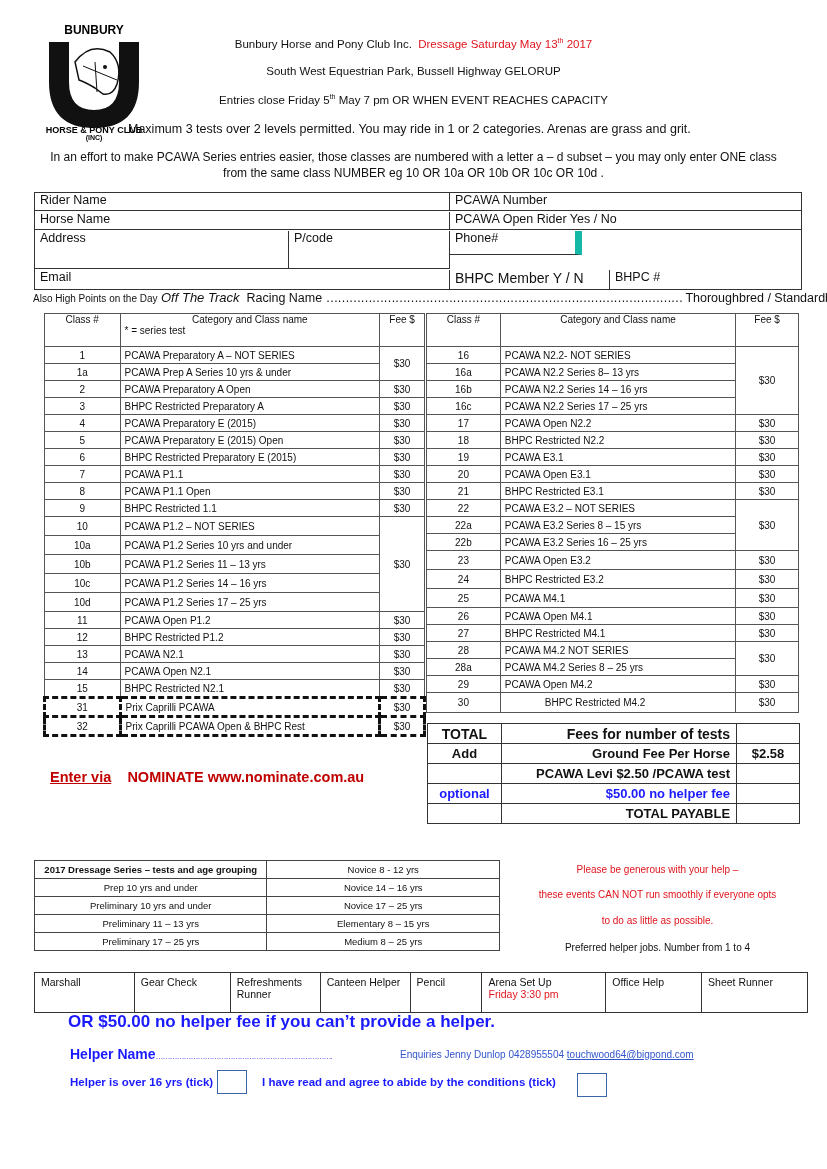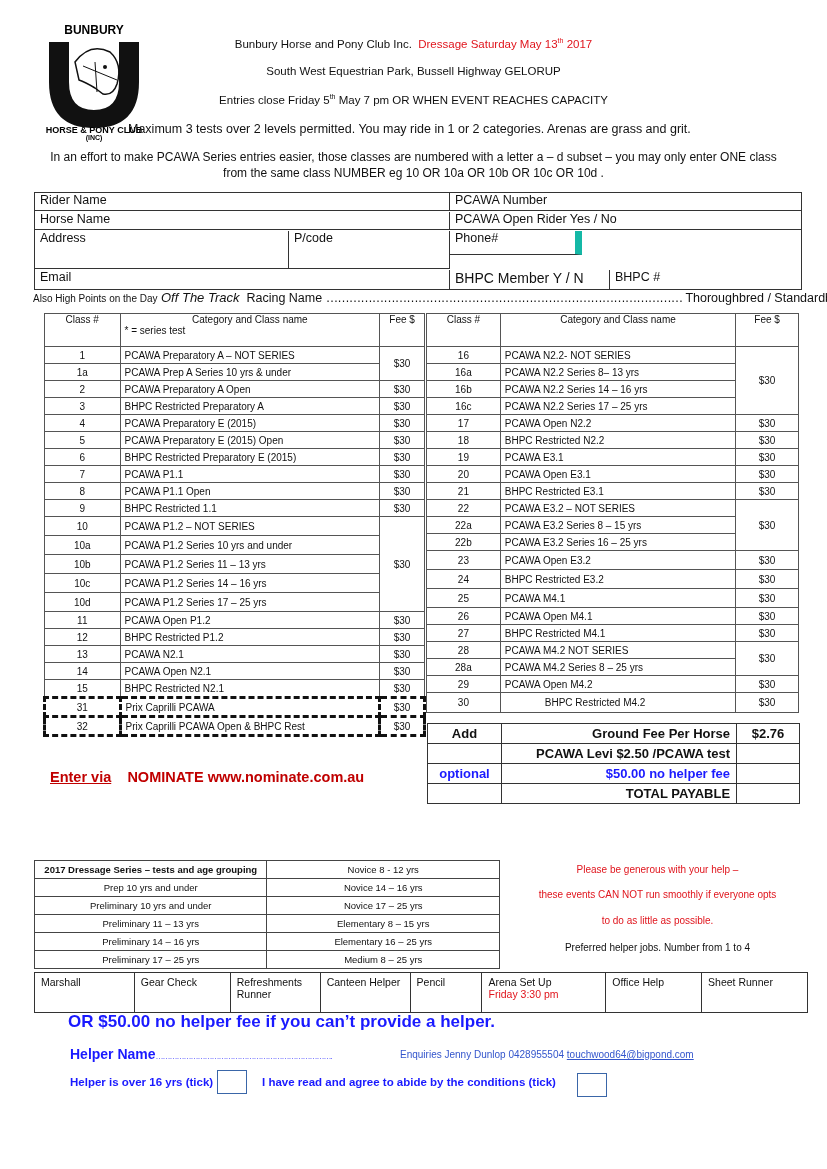--- a/index.html
+++ b/index.html
@@ -321,23 +321,28 @@
 </table>
 
 <table class="tot" style="left:427px; top:723px; width:373px;">
   <colgroup>
       <col style="width:74px">
       <col style="width:236px">
       <col style="width:63px">
     </colgroup>
   <tbody id="tot-body">
       <tr>
+        <td class="c" style="font-size: 14px;">TOTAL</td>
+        <td class="r" style="font-size: 14px;">Fees for number of tests</td>
+        <td class="c"></td>
+      </tr>
+      <tr>
         <td class="c">Add</td>
         <td class="r">Ground Fee Per Horse</td>
-        <td class="c">$2.76</td>
+        <td class="c">$2.58</td>
       </tr>
       <tr>
         <td class="c"></td>
         <td class="r">PCAWA Levi $2.50 /PCAWA test</td>
         <td class="c"></td>
       </tr>
       <tr>
         <td class="c" style="color: rgb(26, 26, 255);">optional</td>
         <td class="r" style="color: rgb(26, 26, 255);">$50.00 no helper fee</td>
         <td class="c"></td>
@@ -369,24 +374,20 @@
         <td>Prep 10 yrs and under</td>
         <td>Novice 14 – 16 yrs</td>
       </tr>
       <tr>
         <td>Preliminary 10 yrs and under</td>
         <td>Novice 17 – 25 yrs</td>
       </tr>
       <tr>
         <td>Preliminary 11 – 13 yrs</td>
         <td>Elementary 8 – 15 yrs</td>
-      </tr>
-      <tr>
-        <td>Preliminary 14 – 16 yrs</td>
-        <td>Elementary 16 – 25 yrs</td>
       </tr>
       <tr>
         <td>Preliminary 17 – 25 yrs</td>
         <td>Medium 8 – 25 yrs</td>
       </tr>
     </tbody>
 </table>
 
 <div class="abs red center" style="left:505px; top:864px; width:305px; font-size:10px;">Please be generous with your help –</div>
 <div class="abs red center" style="left:505px; top:889px; width:305px; font-size:10px;">these events CAN NOT run smoothly if everyone opts</div>

